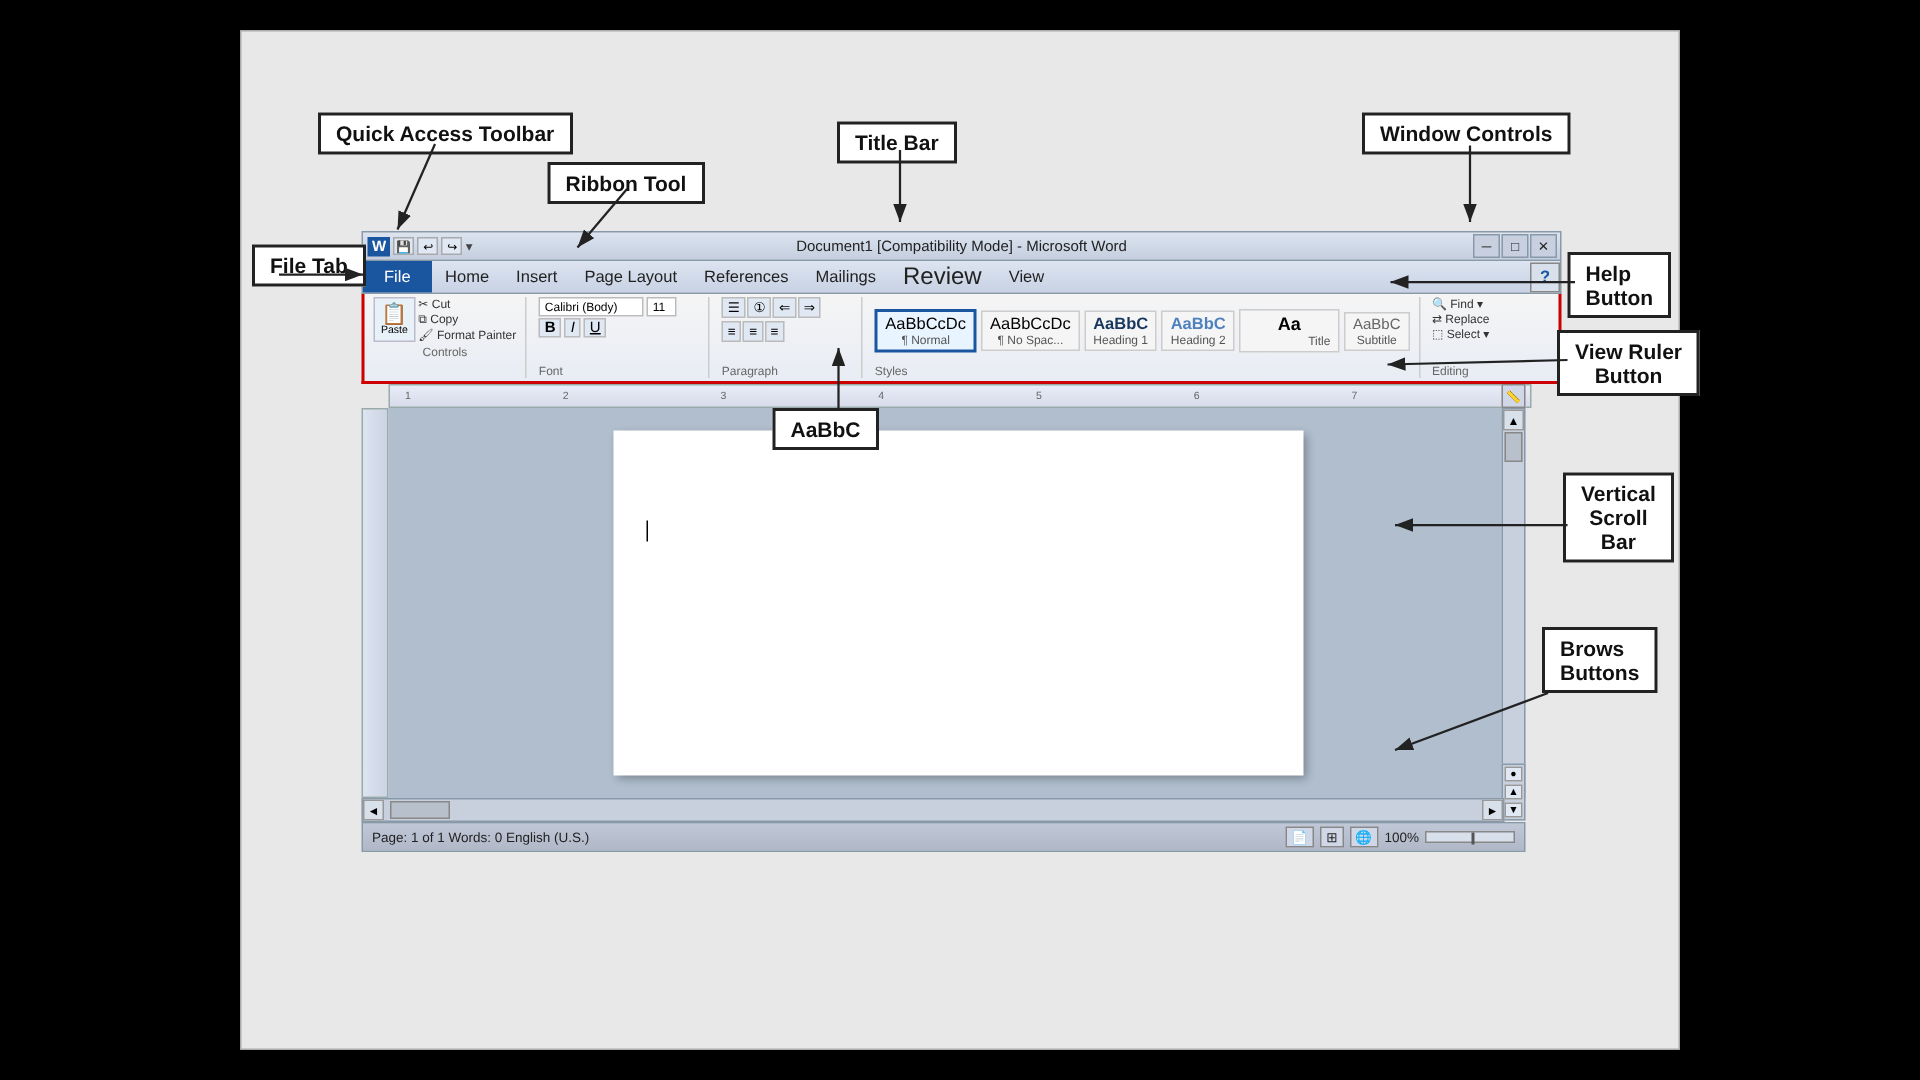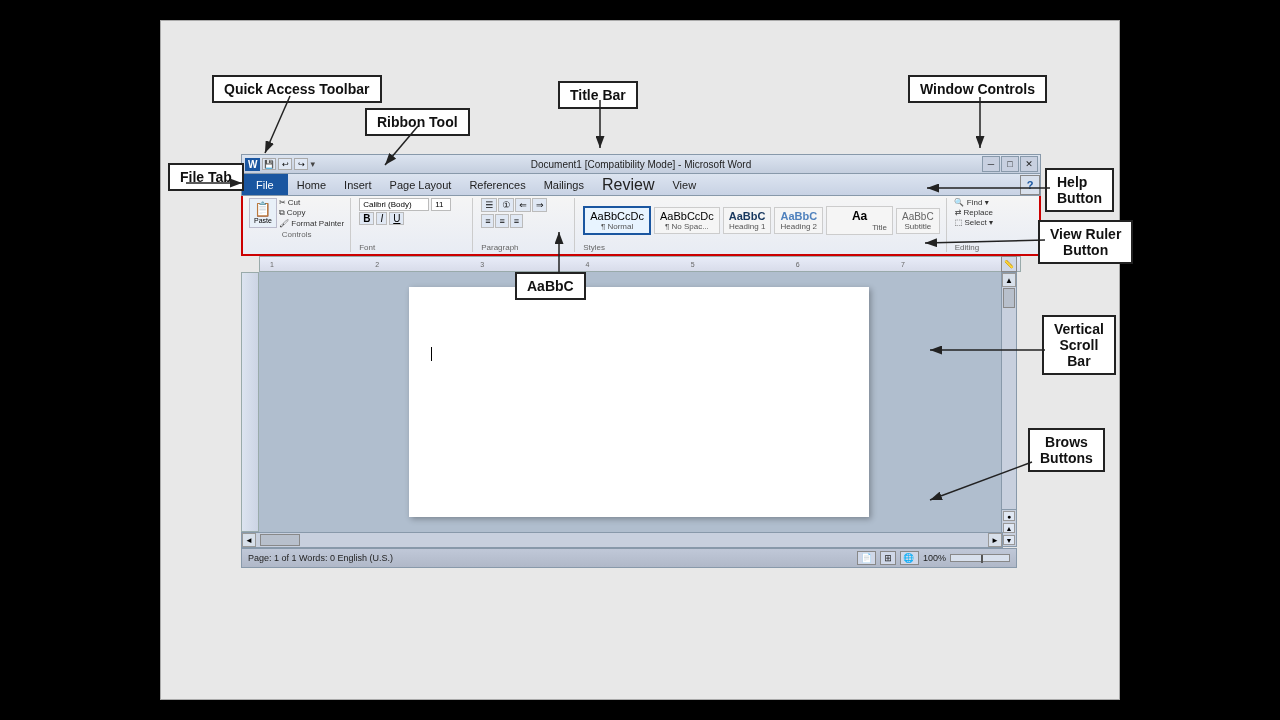--- a/index.html
+++ b/index.html
@@ -273,21 +273,21 @@
 </div>
 
 <div class="annotation" style="position:absolute;left:1038px;top:220px;text-align:center;">
   View Ruler<br>Button
 </div>
 
 <div class="annotation" style="position:absolute;left:1042px;top:315px;text-align:center;">
   Vertical<br>Scroll<br>Bar
 </div>
 
-<div class="annotation" style="position:absolute;left:1028px;top:428px;text-align:center;">
+<div class="annotation" style="position:absolute;left:1028px;top:418px;text-align:left;">
   Brows<br>Buttons
 </div>
 
 <div class="annotation" style="position:absolute;left:515px;top:272px;">
   <span>AaBbC</span>
 </div>
 
 <svg class="arrows-svg">
   <defs>
     <marker id="arrowhead" markerWidth="8" markerHeight="6" refX="8" refY="3" orient="auto">

